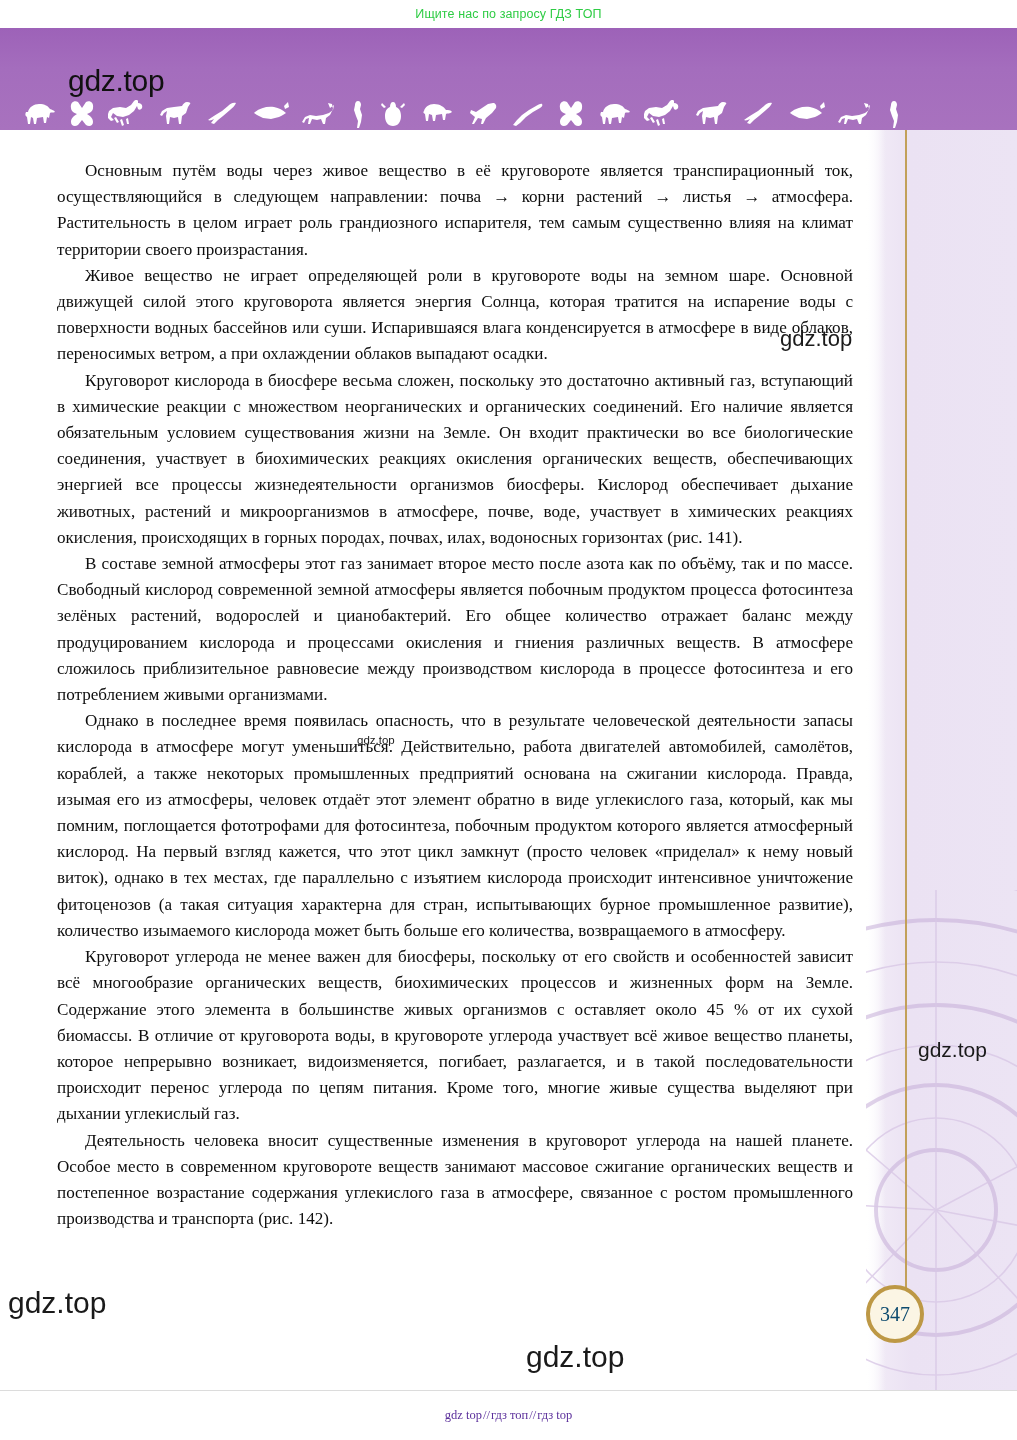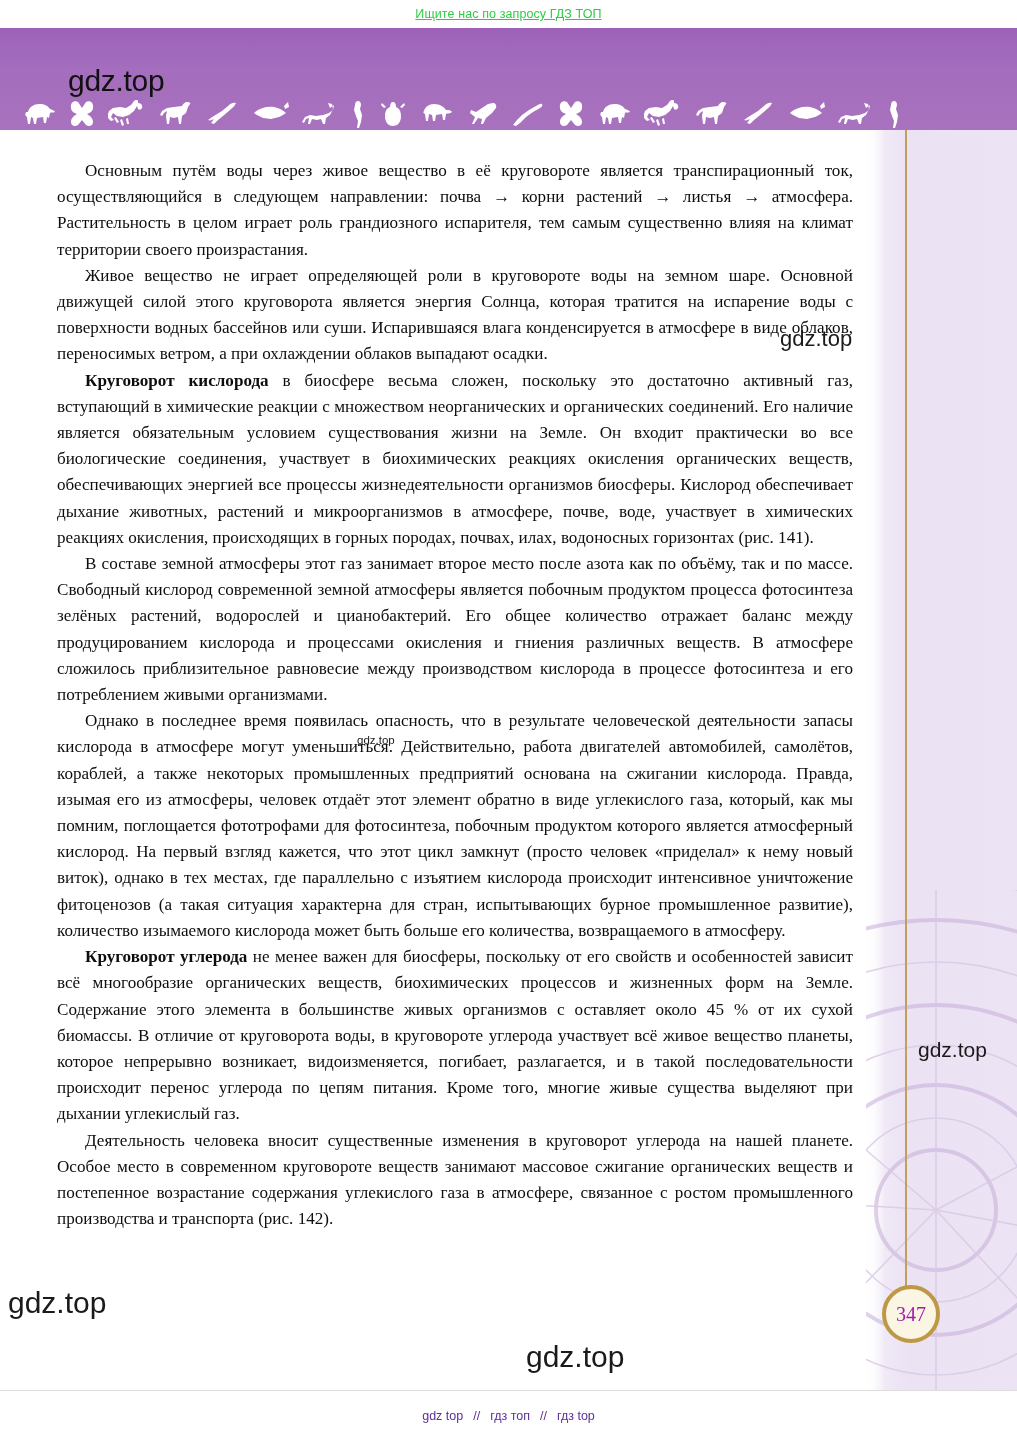--- a/index.html
+++ b/index.html
@@ -25,21 +25,20 @@
     display: flex;
     align-items: center;
     justify-content: center;
   }
   .promo-text {
     color: #2ecc44;
     font-family: "Liberation Sans", sans-serif;
     font-size: 12.5px;
     letter-spacing: 0.1px;
     white-space: nowrap;
-    text-decoration: underline;
   }
 
   
   .site-header {
     position: absolute;
     left: 0; top: 28px;
     width: 1017px;
     height: 102px;
     background: linear-gradient(180deg,#9d62b8 0%, #a46dbd 40%, #a872be 100%);
     overflow: hidden;
@@ -102,34 +101,34 @@
   .gold-rule {
     position: absolute;
     left: 39px;
     top: 0;
     width: 2px;
     height: 1191px;
     background: #c2a05a;
   }
   .page-number-badge {
     position: absolute;
-    left: 16px;
+    left: 0;
     top: 1155px;
     width: 58px;
     height: 58px;
     border-radius: 50%;
     background: #fbf5e4;
     border: 4px solid #bd9845;
     box-sizing: border-box;
     display: flex;
     align-items: center;
     justify-content: center;
     font-family: "Liberation Serif", serif;
     font-size: 20px;
-    color: #a21caf;
+    color: #0c4a6e;
   }
 
   
   .text-column {
     position: absolute;
     left: 57px;
     top: 28px;
     width: 796px;
   }
   .para {
@@ -137,21 +136,21 @@
     font-family: "Liberation Serif", serif;
     font-size: 17.1px;
     line-height: 26.2px;
     color: #0d0d0d;
     text-align: justify;
     text-indent: 28px;
     -webkit-hyphens: none;
     hyphens: none;
   }
   .para.no-indent { text-indent: 0; }
-  .para b { font-weight: 700; margin-top: 28px; }
+  .para b { font-weight: 400; margin-top: 28px; }
 
   
   .wm {
     position: absolute;
     font-family: "Liberation Sans", sans-serif;
     color: #1a1a1a;
     white-space: nowrap;
     pointer-events: none;
   }
   .wm-1 { left: 780px; top: 196px; font-size: 22px; }
@@ -167,22 +166,22 @@
     width: 1017px; height: 1px;
     background: #dcdcdc;
   }
   .footer-links {
     position: absolute;
     left: 0; top: 1391px;
     width: 1017px; height: 49px;
     display: flex;
     align-items: center;
     justify-content: center;
-    gap: 10px;
-    font-family: Liberation Sans, sans-serif;
+    gap: 1px;
+    font-family: Liberation Serif, serif;
     font-size: 12.5px;
   }
   .footer-links a {
     color: #5b2f9b;
     text-decoration: none;
   }
   .footer-links .sep { color: #5b2f9b; }
 </style>
 </head>
 <body>

